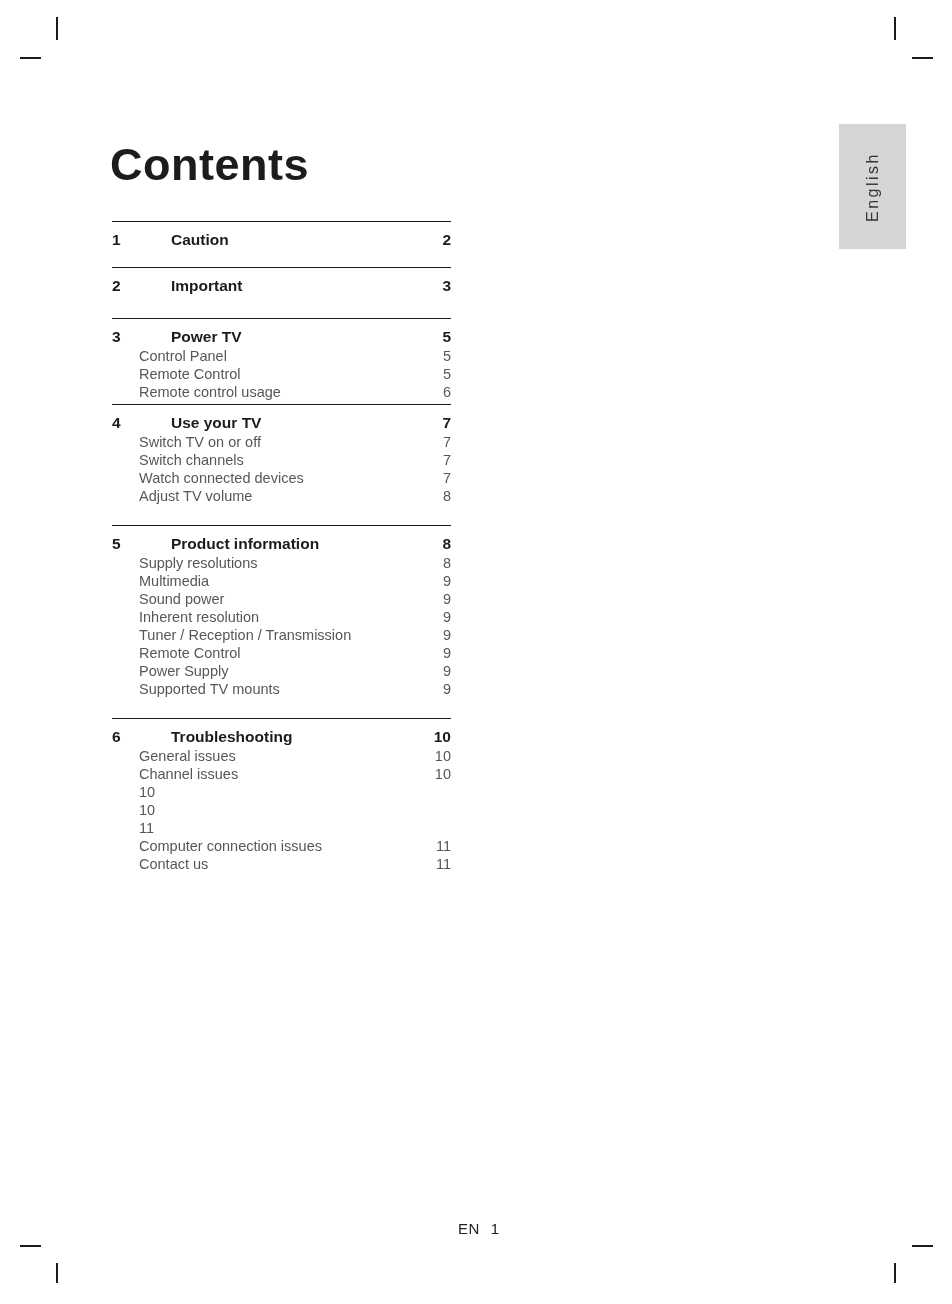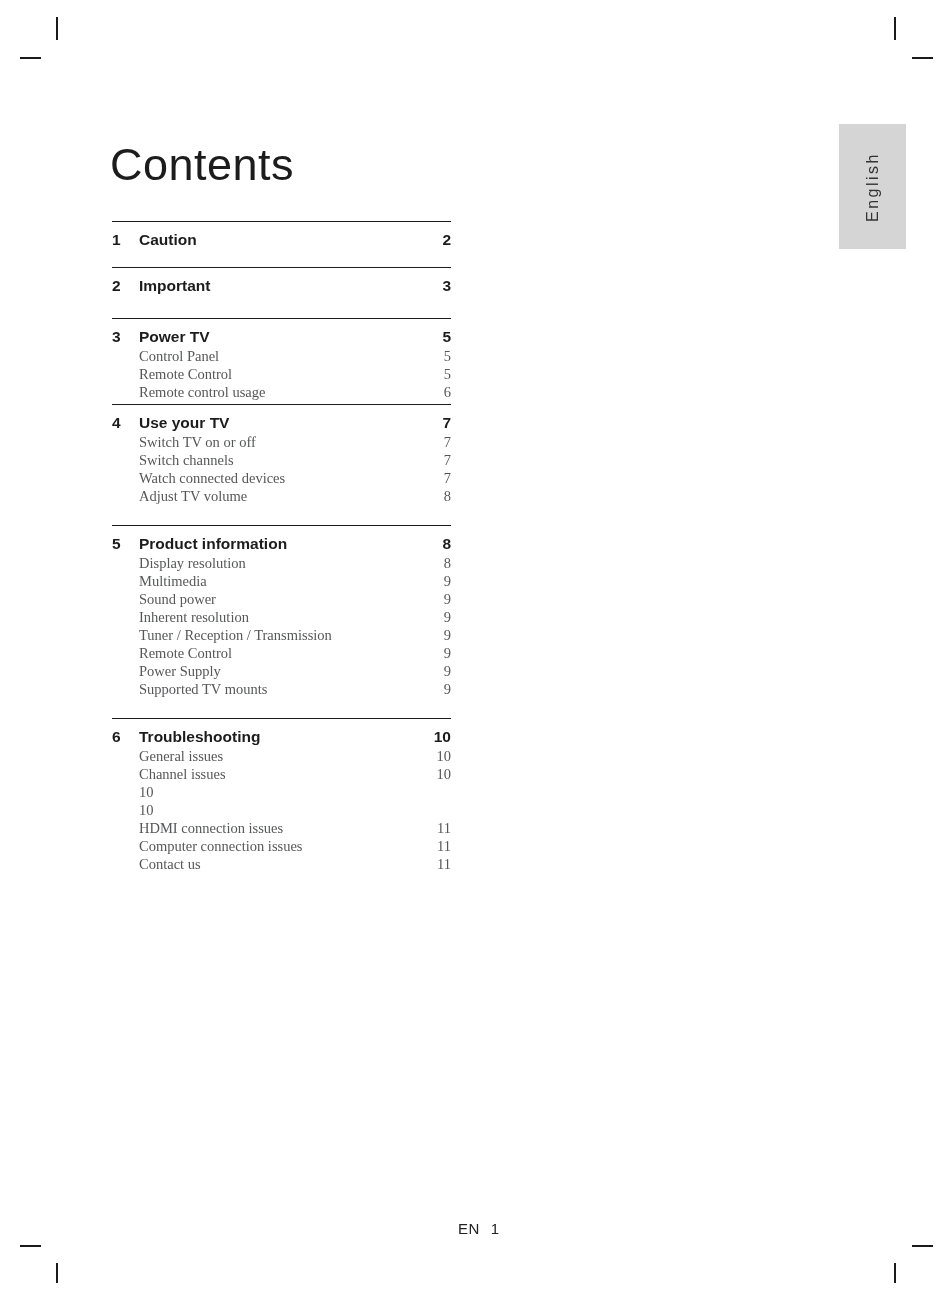--- a/index.html
+++ b/index.html
@@ -26,21 +26,21 @@
   .crop.br-h { left: 912px; top: 1245px; }
   .crop.br-v { left: 894px; top: 1263px; height: 20px; }
 
   
   .page-title {
     position: absolute;
     left: 110px;
     top: 110px;
     font-size: 45px;
     line-height: 50px;
-    font-weight: 400;
+    font-weight: 700;
     letter-spacing: 0.5px;
     color: #1c1c1c;
   }
 
   
   .lang-tab {
     position: absolute;
     left: 839px;
     top: 124px;
     width: 67px;
@@ -78,32 +78,31 @@
 
   .sec-head {
     display: flex;
     align-items: baseline;
     line-height: 20px;
     font-size: 15.5px;
     font-weight: 700;
     color: #1c1c1c;
   }
   .sec-num { width: 27px; flex: 0 0 27px; }
-  .sec-title { flex: 1 1 auto; }
+  .sec-title { flex: 1 1 auto; margin-left: 32px; }
   .sec-page { flex: 0 0 auto; text-align: right; }
 
   .sub-item {
     display: flex;
     align-items: center;
     line-height: 18px;
     font-size: 14.5px;
     font-weight: 400;
     color: #565758;
     padding-left: 27px;
-    font-family: Liberation Serif, serif;
   }
   .sub-label { flex: 1 1 auto; }
   .sub-page { flex: 0 0 auto; text-align: right; }
 
   
   .footer {
     position: absolute;
     left: 458px;
     top: 1220px;
     font-size: 15px;
@@ -187,21 +186,21 @@
         <span class="sub-page">8</span>
       </div>
     </div>
     <div class="toc-section">
       <div class="sec-head">
         <span class="sec-num">5</span>
         <span class="sec-title">Product information</span>
         <span class="sec-page">8</span>
       </div>
       <div class="sub-item">
-        <span class="sub-label">Display resolution</span>
+        <span class="sub-label">Supply resolutions</span>
         <span class="sub-page">8</span>
       </div>
       <div class="sub-item">
         <span class="sub-label">Multimedia</span>
         <span class="sub-page">9</span>
       </div>
       <div class="sub-item">
         <span class="sub-label">Sound power</span>
         <span class="sub-page">9</span>
       </div>
@@ -240,21 +239,20 @@
         <span class="sub-label">Channel issues</span>
         <span class="sub-page">10</span>
       </div>
       <div class="sub-item">
         <span class="sub-page">10</span>
       </div>
       <div class="sub-item">
         <span class="sub-page">10</span>
       </div>
       <div class="sub-item">
-        <span class="sub-label">HDMI connection issues</span>
         <span class="sub-page">11</span>
       </div>
       <div class="sub-item">
         <span class="sub-label">Computer connection issues</span>
         <span class="sub-page">11</span>
       </div>
       <div class="sub-item">
         <span class="sub-label">Contact us</span>
         <span class="sub-page">11</span>
       </div>

